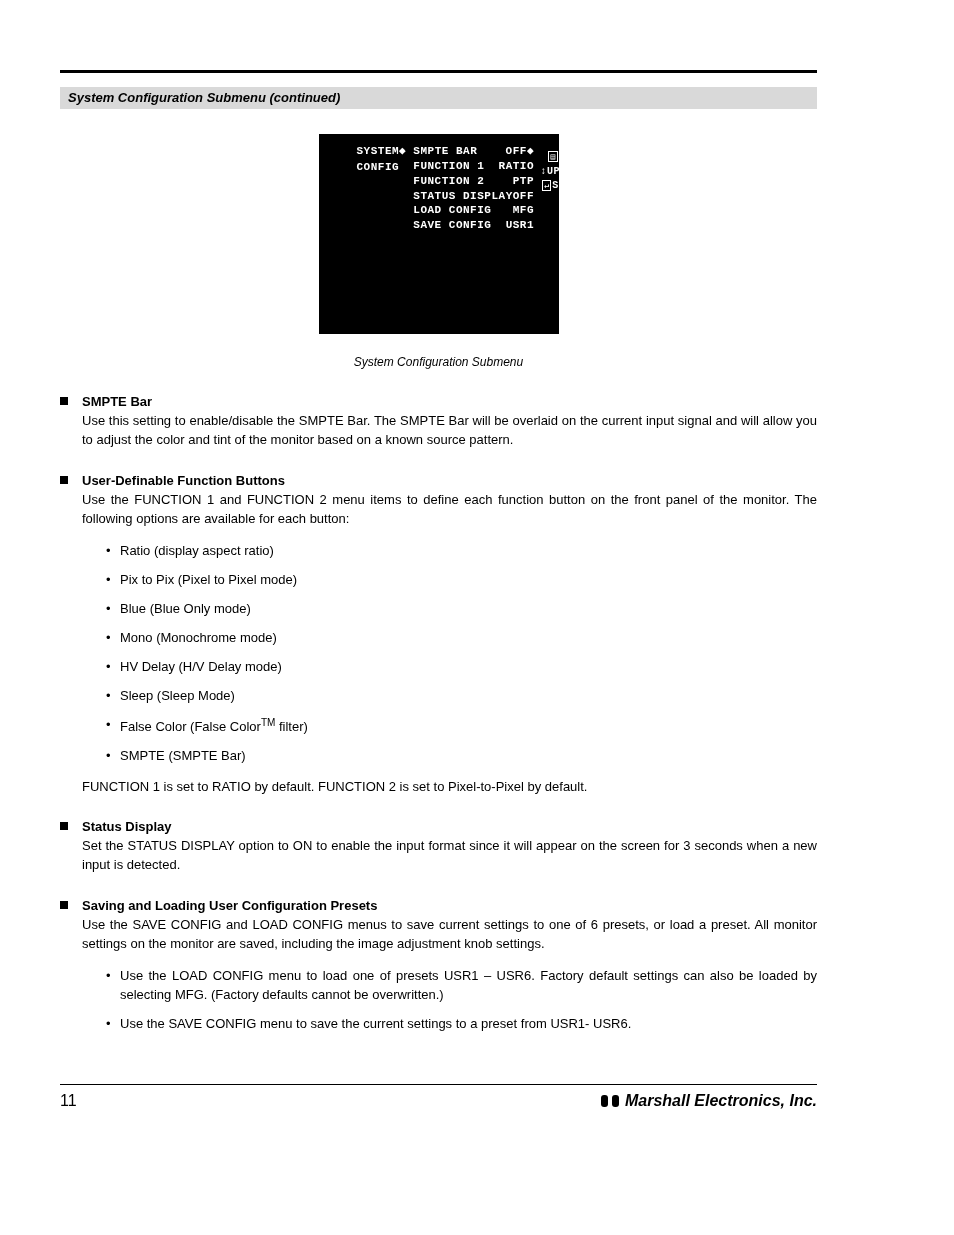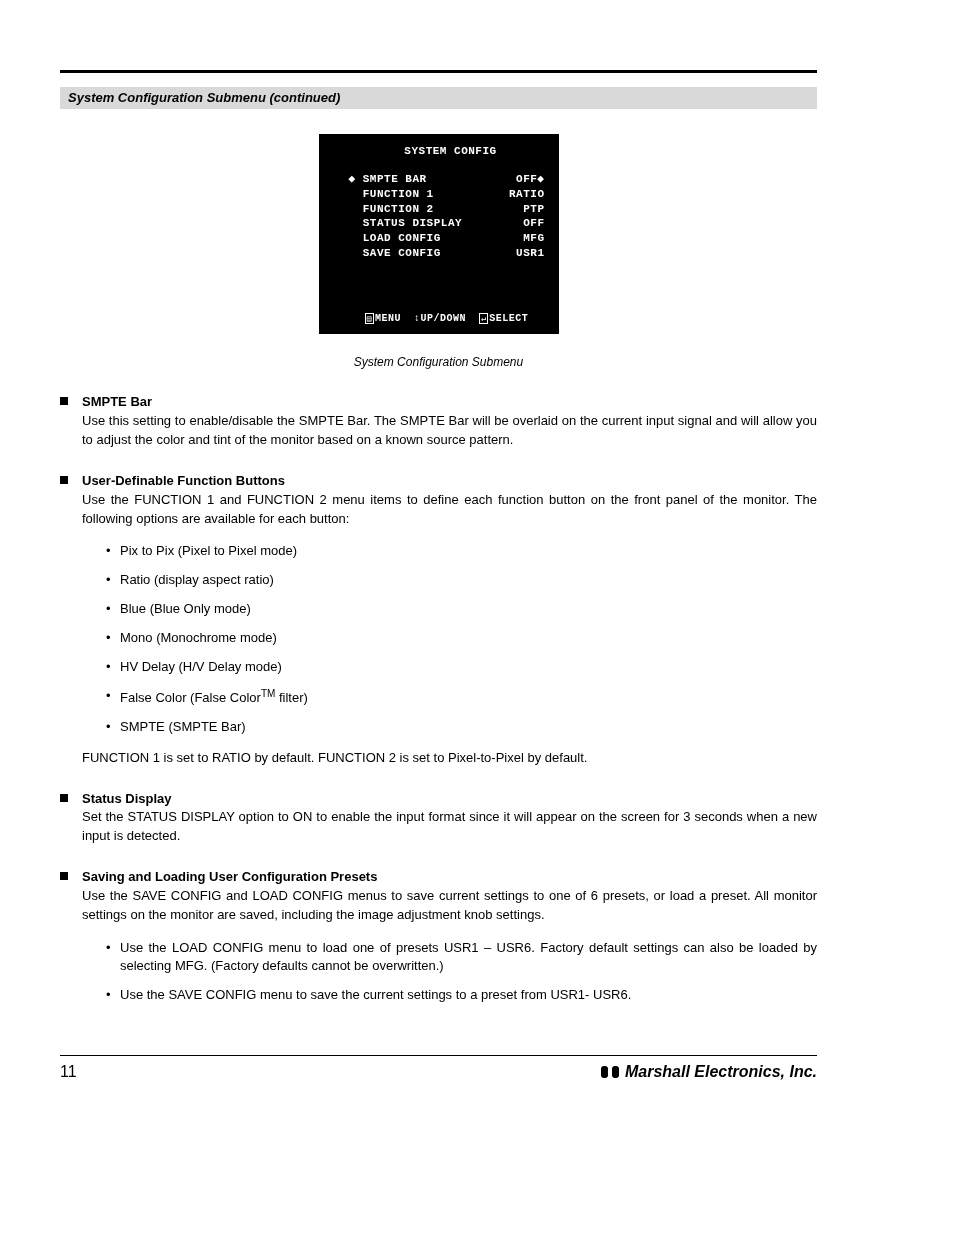--- a/index.html
+++ b/index.html
@@ -40,21 +40,21 @@
   .osd {
     width:240px;
     height:200px;
     background:#000;
     color:#fff;
     font-family: "Courier New", monospace;
     font-size:11px;
     font-weight:bold;
     letter-spacing:0.5px;
     display:flex;
-    flex-direction:column;
+    flex-direction:row;
     padding:10px 14px 8px 30px;
     box-sizing:border-box;
   }
   .osd-title { text-align:center; margin-bottom:12px; padding-left:8px; }
   .osd-list { flex:1; }
   .osd-row { display:flex; justify-content:space-between; line-height:1.35; }
   .osd-row .left { white-space:pre; }
   .osd-row .right { white-space:pre; }
   .osd-foot { text-align:center; font-size:10px; margin-top:6px; }
   .osd-foot .box { display:inline-block; border:1px solid #fff; padding:0 1px; font-size:8px; line-height:9px; margin-right:1px; }
@@ -138,25 +138,26 @@
 
     <li>
       <span class="lead">SMPTE Bar</span><br>
       <span>Use this setting to enable/disable the SMPTE Bar. The SMPTE Bar will be overlaid on the current input signal and will allow you to adjust the color and tint of the monitor based on a known source pattern.</span>
     </li>
 
     <li>
       <span class="lead">User-Definable Function Buttons</span><br>
       <span>Use the FUNCTION 1 and FUNCTION 2 menu items to define each function button on the front panel of the monitor. The following options are available for each button:</span>
       <ul class="inner-list">
+        <li><span>Ratio (display aspect ratio)</span></li>
         <li><span>Pix to Pix (Pixel to Pixel mode)</span></li>
-        <li><span>Ratio (display aspect ratio)</span></li>
         <li><span>Blue (Blue Only mode)</span></li>
         <li><span>Mono (Monochrome mode)</span></li>
         <li><span>HV Delay (H/V Delay mode)</span></li>
+        <li><span>Sleep (Sleep Mode)</span></li>
         <li>False Color (False Color<sup class="tm">TM</sup> filter)</li>
         <li><span>SMPTE (SMPTE Bar)</span></li>
       </ul>
       <div style="margin-top:12px;">FUNCTION 1 is set to RATIO by default. FUNCTION 2 is set to Pixel-to-Pixel by default.</div>
     </li>
 
     <li>
       <span class="lead">Status Display</span><br>
       <span>Set the STATUS DISPLAY option to ON to enable the input format since it will appear on the screen for 3 seconds when a new input is detected.</span>
     </li>

